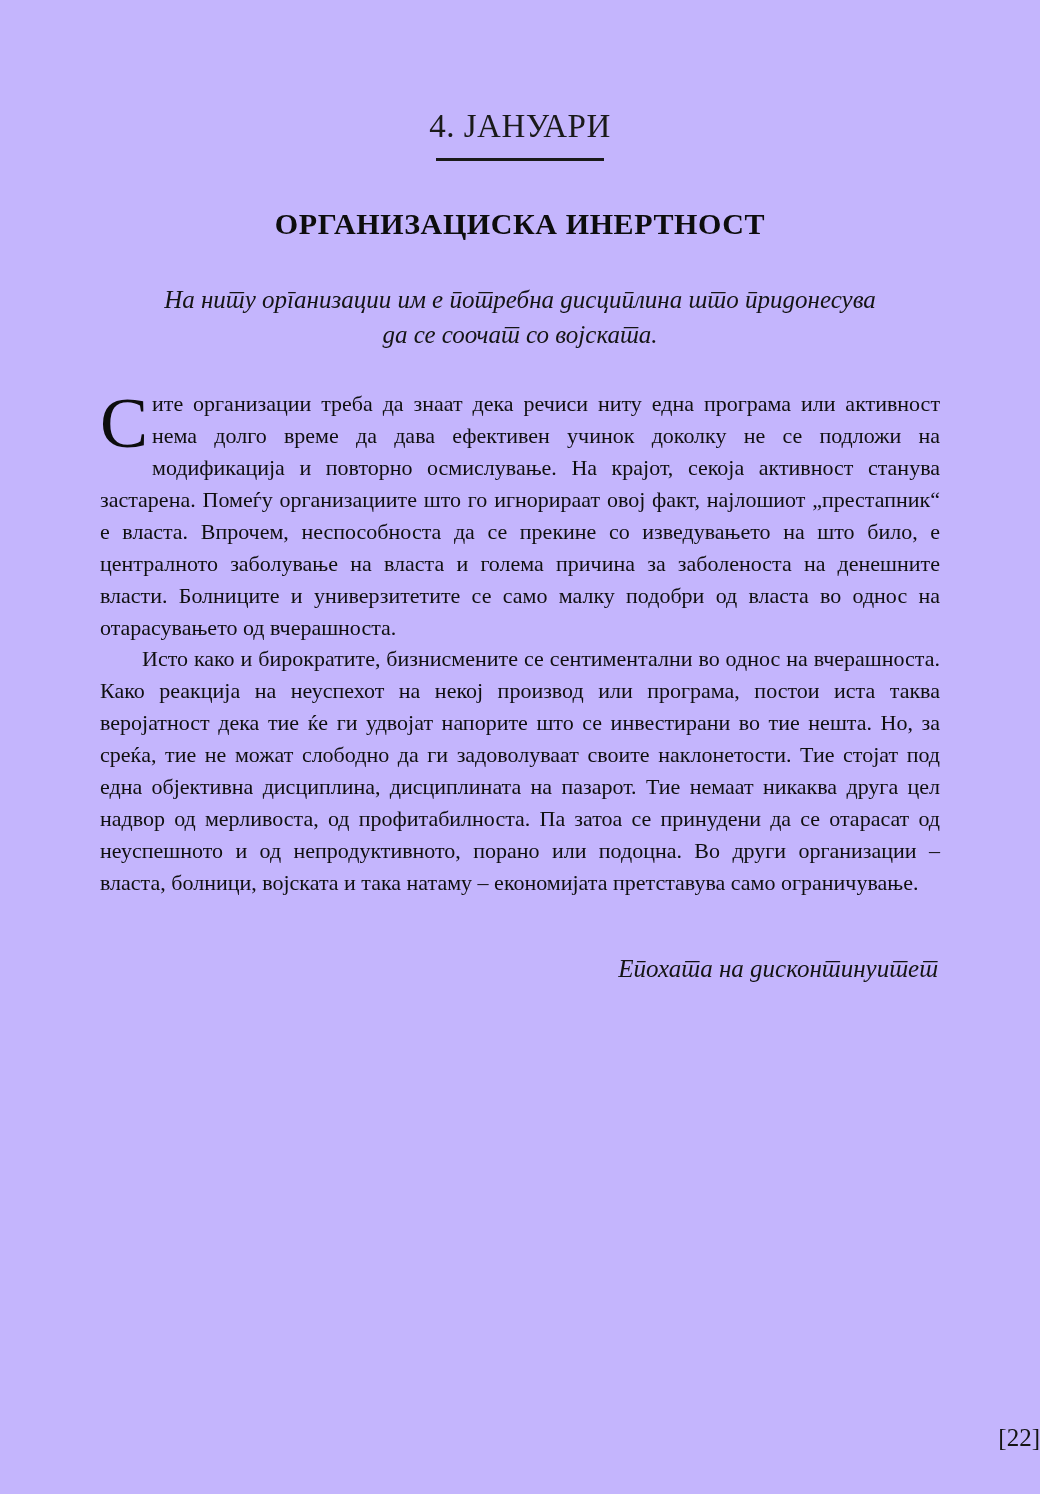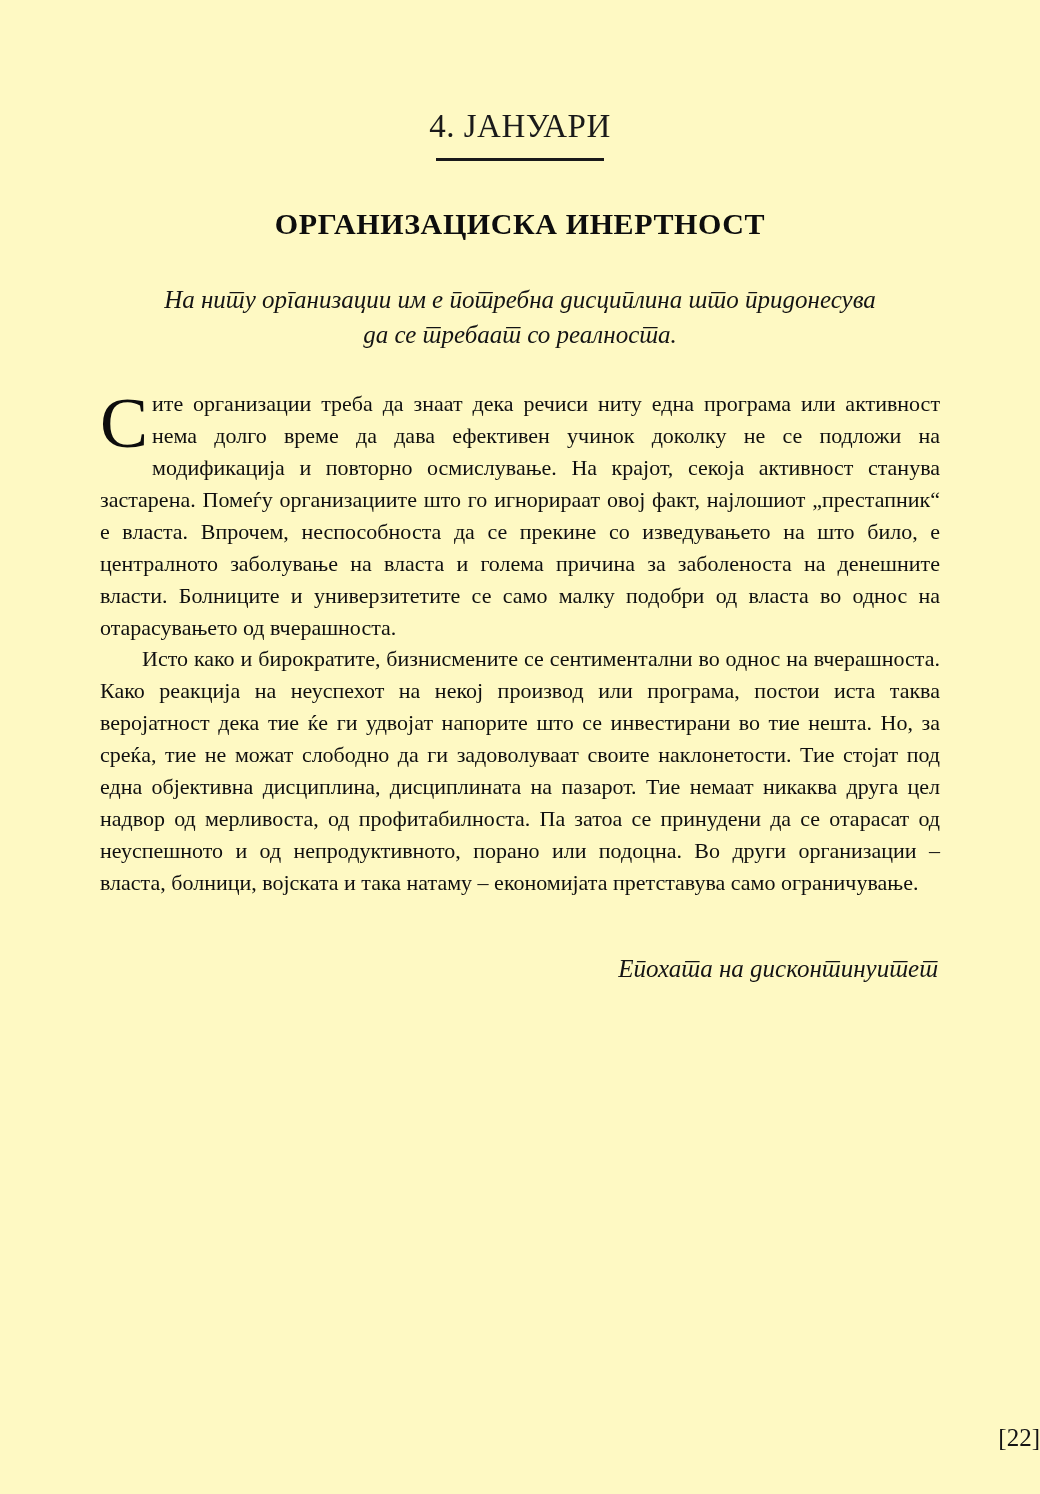--- a/index.html
+++ b/index.html
@@ -13,21 +13,21 @@
     font-family: "Liberation Serif", "DejaVu Serif", serif;
     color: #111111;
     -webkit-font-smoothing: antialiased;
   }
 
   .page {
     position: relative;
     width: 1040px;
     height: 1494px;
     margin: 0 auto;
-    background: #fef9c3;
+    background: #c4b5fd;
     box-sizing: border-box;
     overflow: hidden;
     text-decoration: underline;
   }
 
   .content {
     position: absolute;
     left: 100px;
     top: 0;
     width: 840px;
@@ -148,21 +148,21 @@
   <div class="content">
 
     <div class="date-header">4. ЈАНУАРИ</div>
 
     <div class="header-rule"></div>
 
     <h1 class="chapter-title">ОРГАНИЗАЦИСКА ИНЕРТНОСТ</h1>
 
     <div class="epigraph">
       <span class="epi-line">На ниту организации им е потребна дисциплина што придонесува</span>
-      <span class="epi-line">да се требаат со реалноста.</span>
+      <span class="epi-line">да се соочат со војската.</span>
     </div>
 
     <div class="body-block">
       <p class="para first-para">Сите организации треба да знаат дека речиси ниту една програма или активност нема долго време да дава ефективен учинок доколку не се подложи на модификација и повторно осмислување. На крајот, секоја активност станува застарена. Помеѓу организациите што го игнорираат овој факт, најлошиот „престапник“ е власта. Впрочем, неспособноста да се прекине со изведувањето на што било, е централното заболување на власта и голема причина за заболеноста на денешните власти. Болниците и универзитетите се само малку подобри од власта во однос на отарасувањето од вчерашноста.</p>
       <p class="para">Исто како и бирократите, бизнисмените се сентиментални во однос на вчерашноста. Како реакција на неуспехот на некој производ или програма, постои иста таква веројатност дека тие ќе ги удвојат напорите што се инвестирани во тие нешта. Но, за среќа, тие не можат слободно да ги задоволуваат своите наклонетости. Тие стојат под една објективна дисциплина, дисциплината на пазарот. Тие немаат никаква друга цел надвор од мерливоста, од профитабилноста. Па затоа се принудени да се отарасат од неуспешното и од непродуктивното, порано или подоцна. Во други организации – власта, болници, војската и така натаму – економијата претставува само ограничување.</p>
     </div>
 
 
     <div class="attribution">Епохата на дисконтинуитет</div>
 

